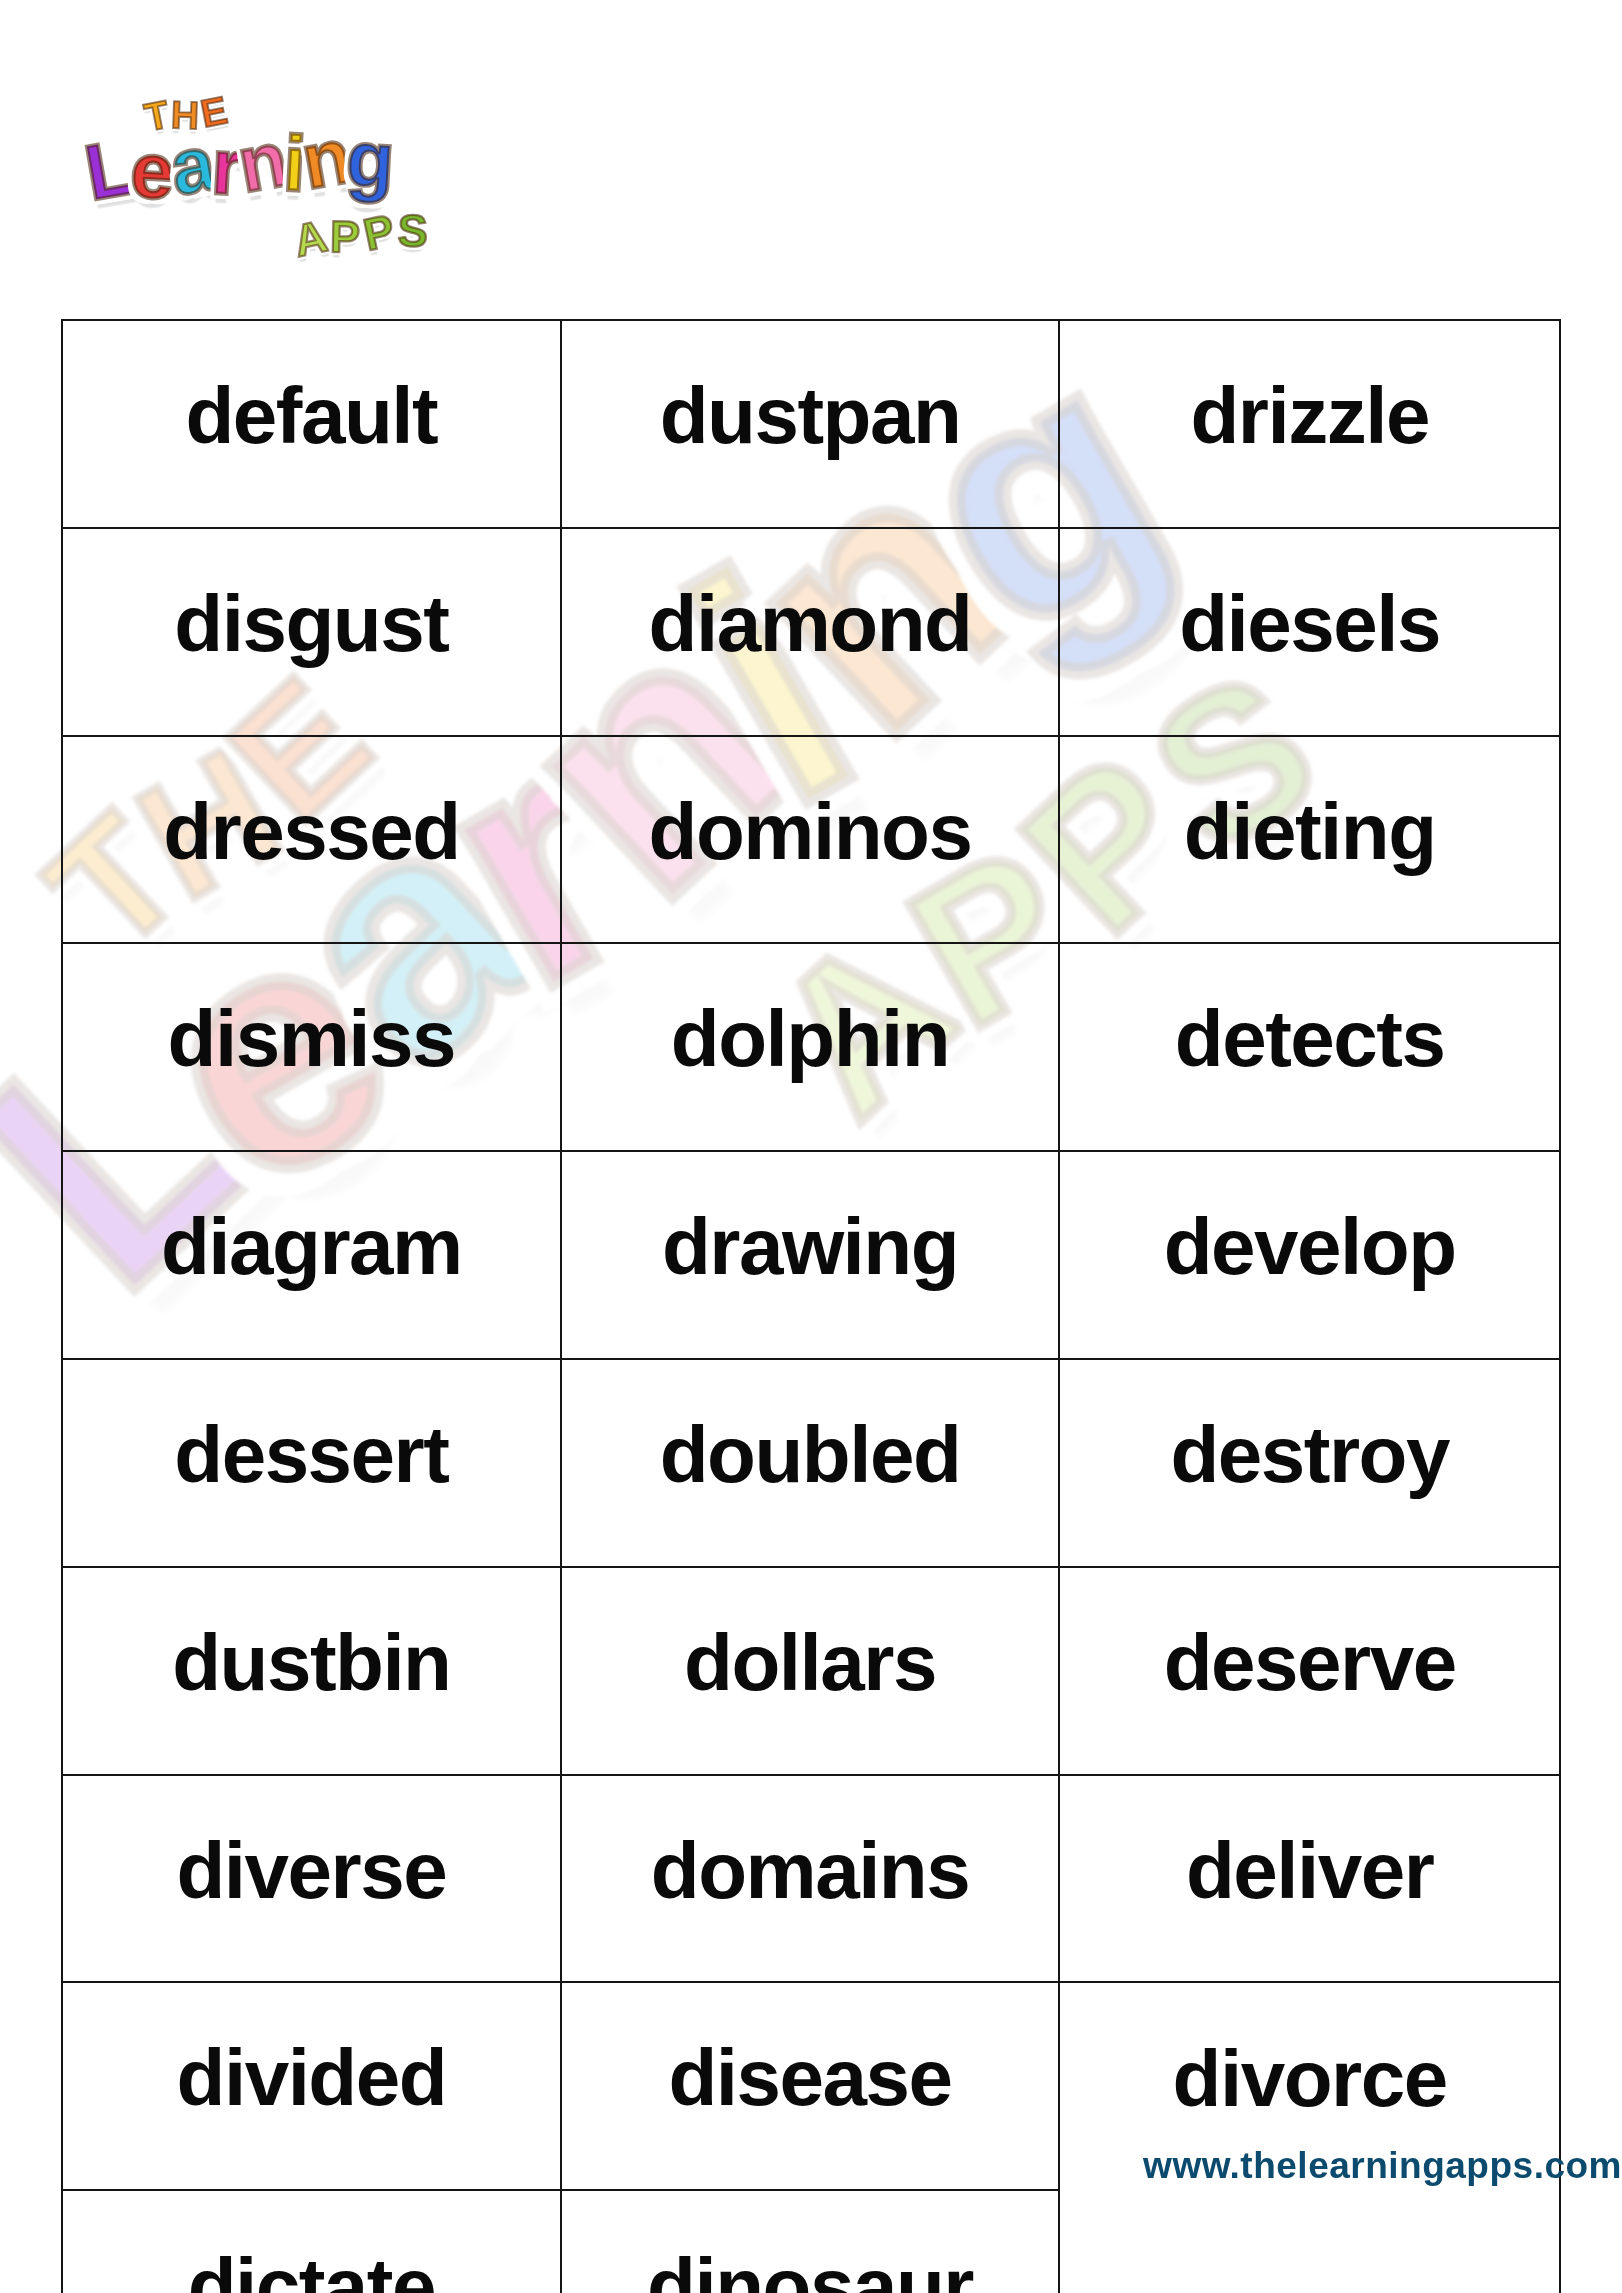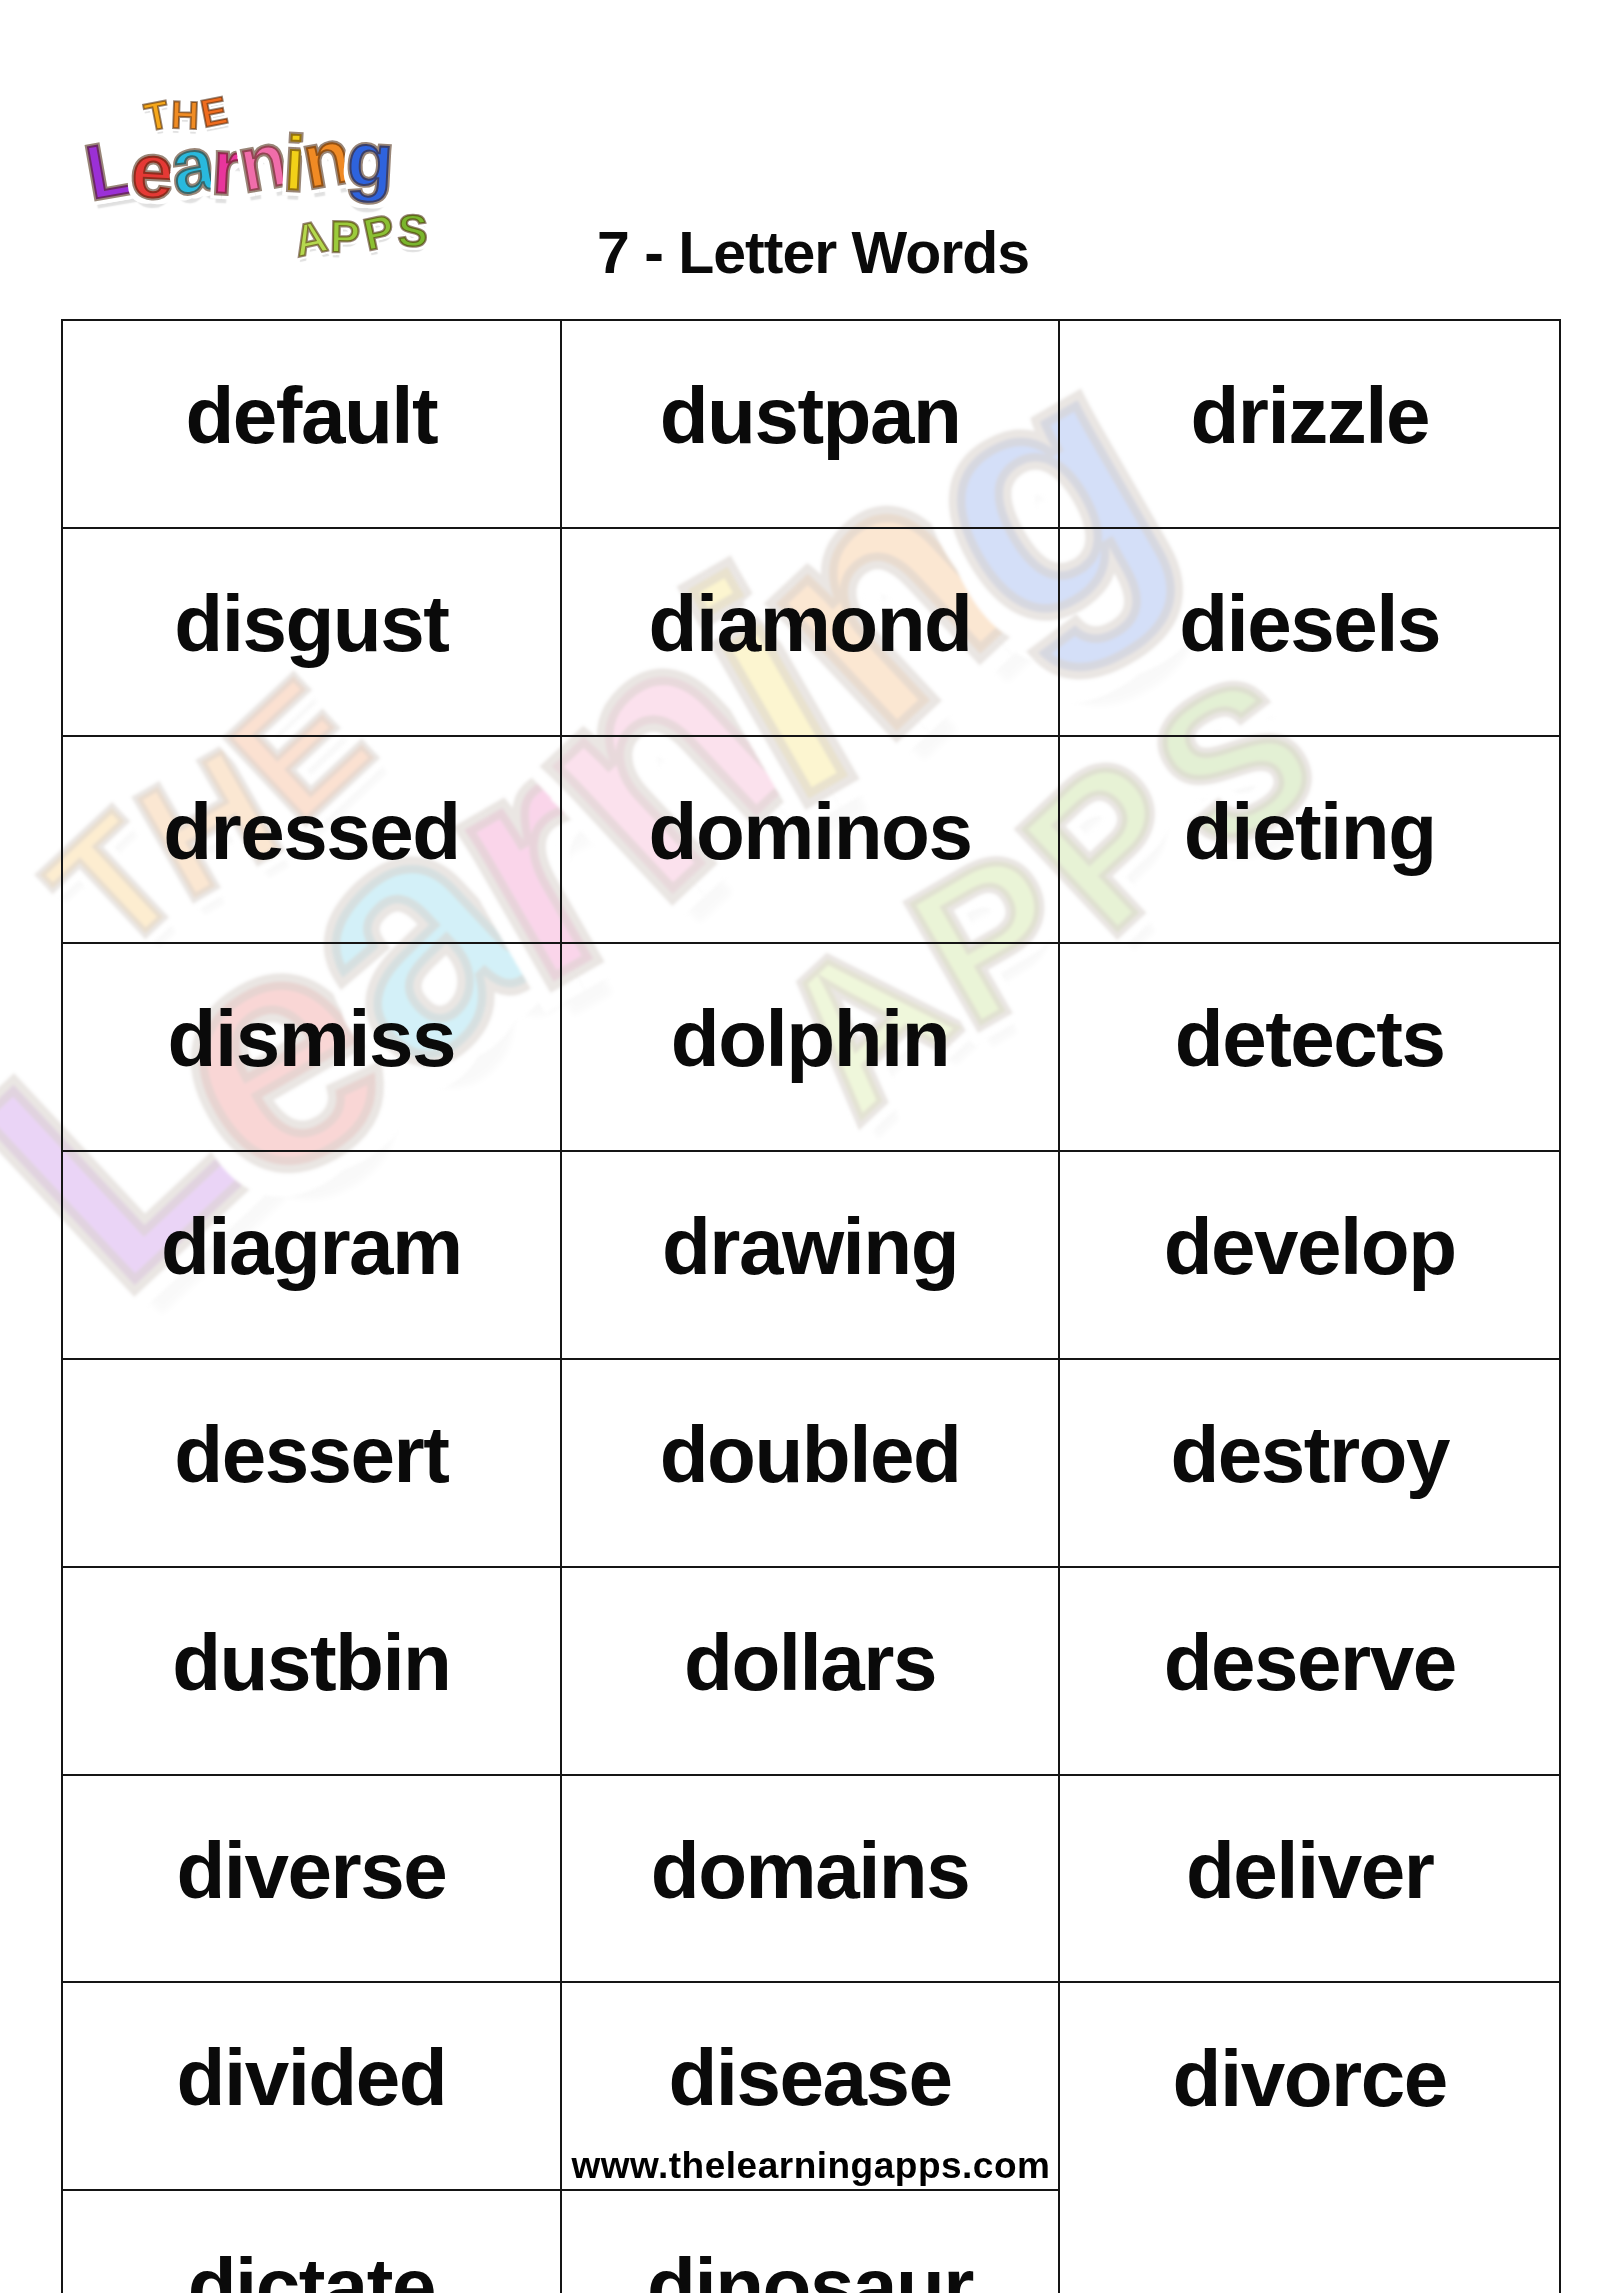--- a/index.html
+++ b/index.html
@@ -59,42 +59,41 @@
     border-right:2px solid #151515; border-bottom:2.9px solid #151515;
     font-size:80px; font-weight:bold; letter-spacing:-1.5px; color:#0a0a0a;
     padding-bottom:15.7px; box-sizing:border-box;
   }
   .cell:nth-child(3n)        { border-right:none; }
   .cell:nth-last-child(-n+3) { border-bottom:none; }
 
   
   .footer {
     position:absolute; left:0; right:0; top:2145px; z-index:2;
-    text-align:center; font-size:37px; font-weight:bold; letter-spacing:0.5px;
-    color:#000000;
+    text-align:right; font-size:37px; font-weight:bold; letter-spacing:0.5px;
+    color:#0c4a6e;
   }
 </style>
 </head>
 <body>
 
 <div class="page">
 
   <div class="logo">
     <div class="bubble logo-the"><span style="color: rgb(246, 168, 28);">T</span><span style="color: rgb(240, 140, 36);">H</span><span style="color: rgb(239, 108, 31);">E</span></div>
     <div class="bubble logo-learning"><span style="color: rgb(155, 48, 214);">L</span><span style="color: rgb(229, 57, 53);">e</span><span style="color: rgb(41, 185, 221);">a</span><span style="color: rgb(232, 53, 156);">r</span><span style="color: rgb(240, 109, 170);">n</span><span style="color: rgb(242, 208, 24);">i</span><span style="color: rgb(240, 138, 36);">n</span><span style="color: rgb(46, 99, 221);">g</span></div>
     <div class="bubble logo-apps"><span style="color: rgb(181, 217, 79);">A</span><span style="color: rgb(156, 203, 59);">P</span><span style="color: rgb(139, 192, 52);">P</span><span style="color: rgb(122, 182, 45);">S</span></div>
   </div>
 
   <div class="watermark">
     <div class="bubble wm-the"><span style="color: rgb(246, 168, 28);">T</span><span style="color: rgb(240, 140, 36);">H</span><span style="color: rgb(239, 108, 31);">E</span></div>
     <div class="bubble wm-learning"><span style="color: rgb(155, 48, 214);">L</span><span style="color: rgb(229, 57, 53);">e</span><span style="color: rgb(41, 185, 221);">a</span><span style="color: rgb(232, 53, 156);">r</span><span style="color: rgb(240, 109, 170);">n</span><span style="color: rgb(242, 208, 24);">i</span><span style="color: rgb(240, 138, 36);">n</span><span style="color: rgb(46, 99, 221);">g</span></div>
     <div class="bubble wm-apps"><span style="color: rgb(181, 217, 79);">A</span><span style="color: rgb(156, 203, 59);">P</span><span style="color: rgb(139, 192, 52);">P</span><span style="color: rgb(122, 182, 45);">S</span></div>
   </div>
 
-  <h2 class="page-subtitle">7 - Letter Words</h2>
 
   <div class="word-table">
       <div class="cell">default</div>
       <div class="cell">dustpan</div>
       <div class="cell">drizzle</div>
       <div class="cell">disgust</div>
       <div class="cell">diamond</div>
       <div class="cell">diesels</div>
       <div class="cell">dressed</div>
       <div class="cell">dominos</div>

